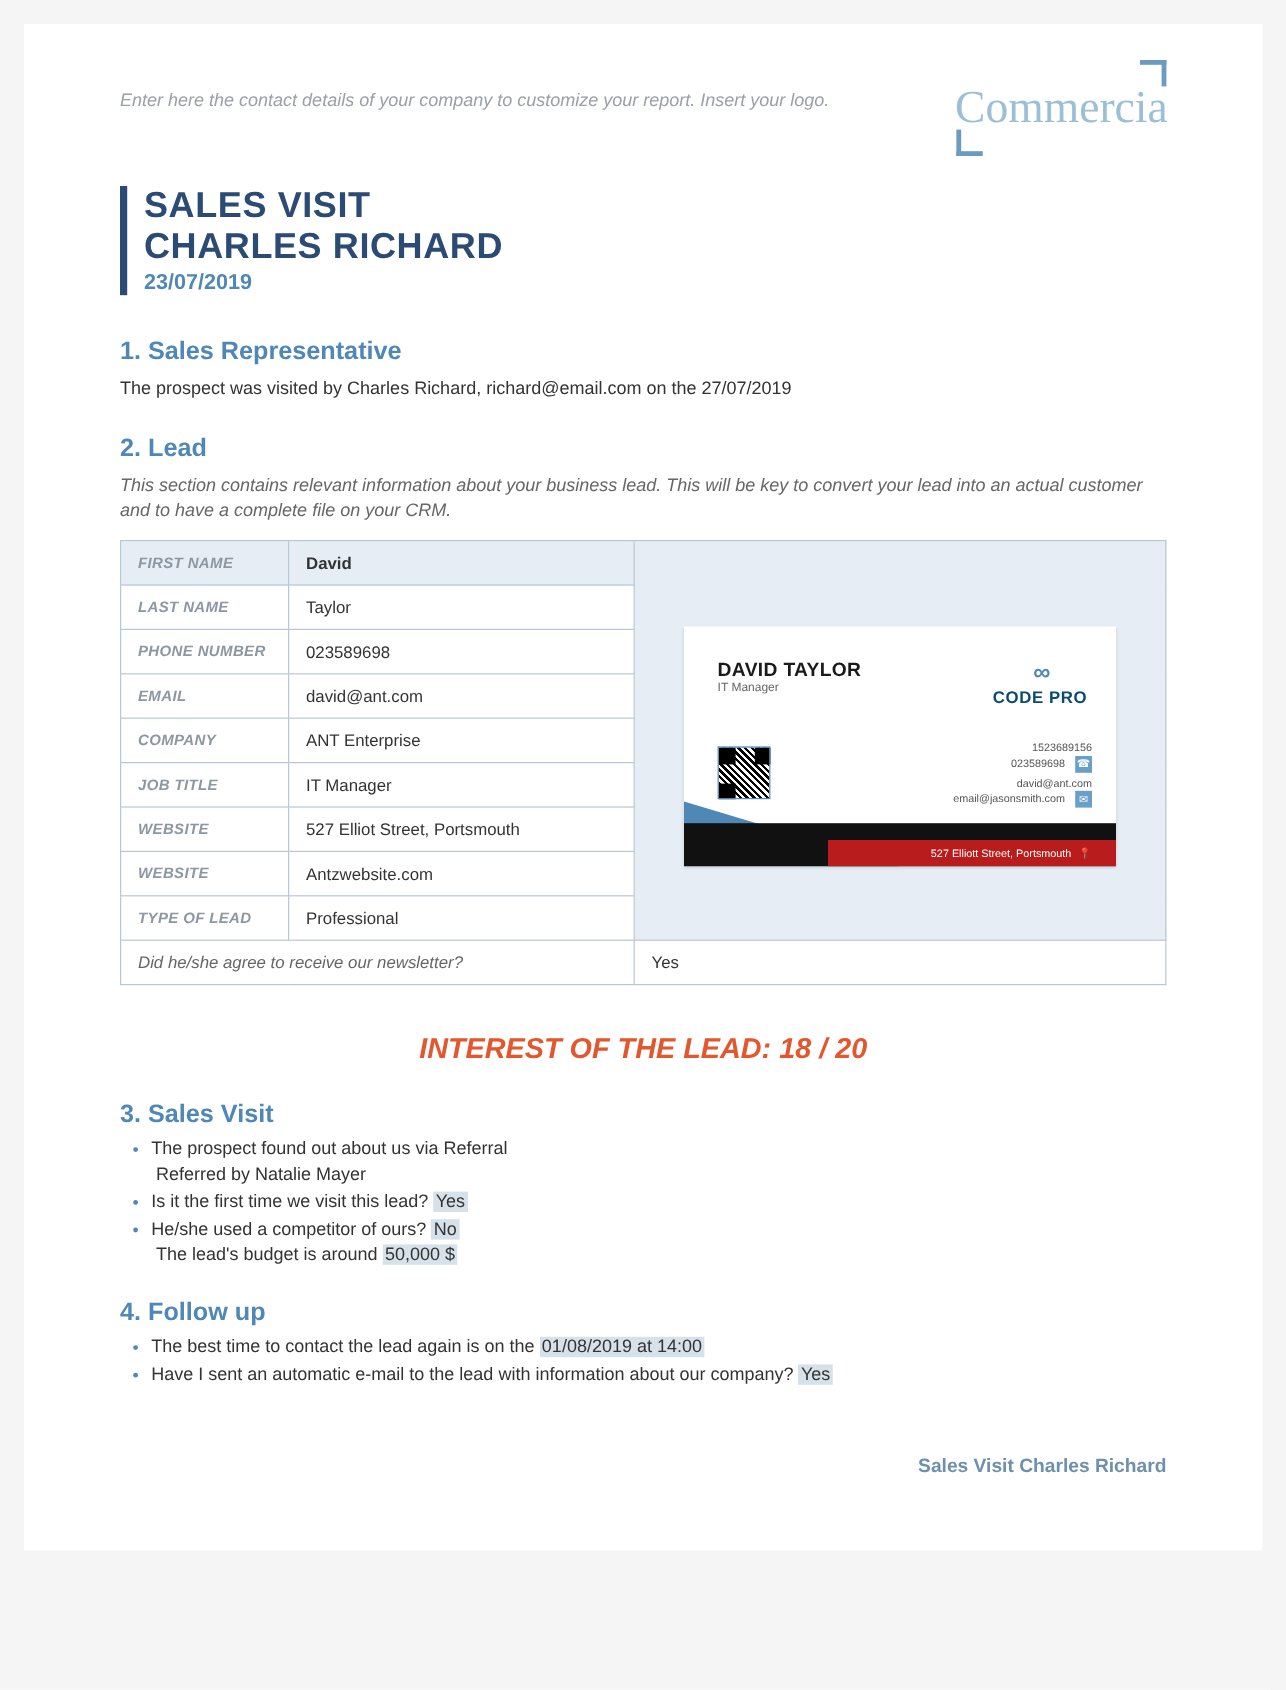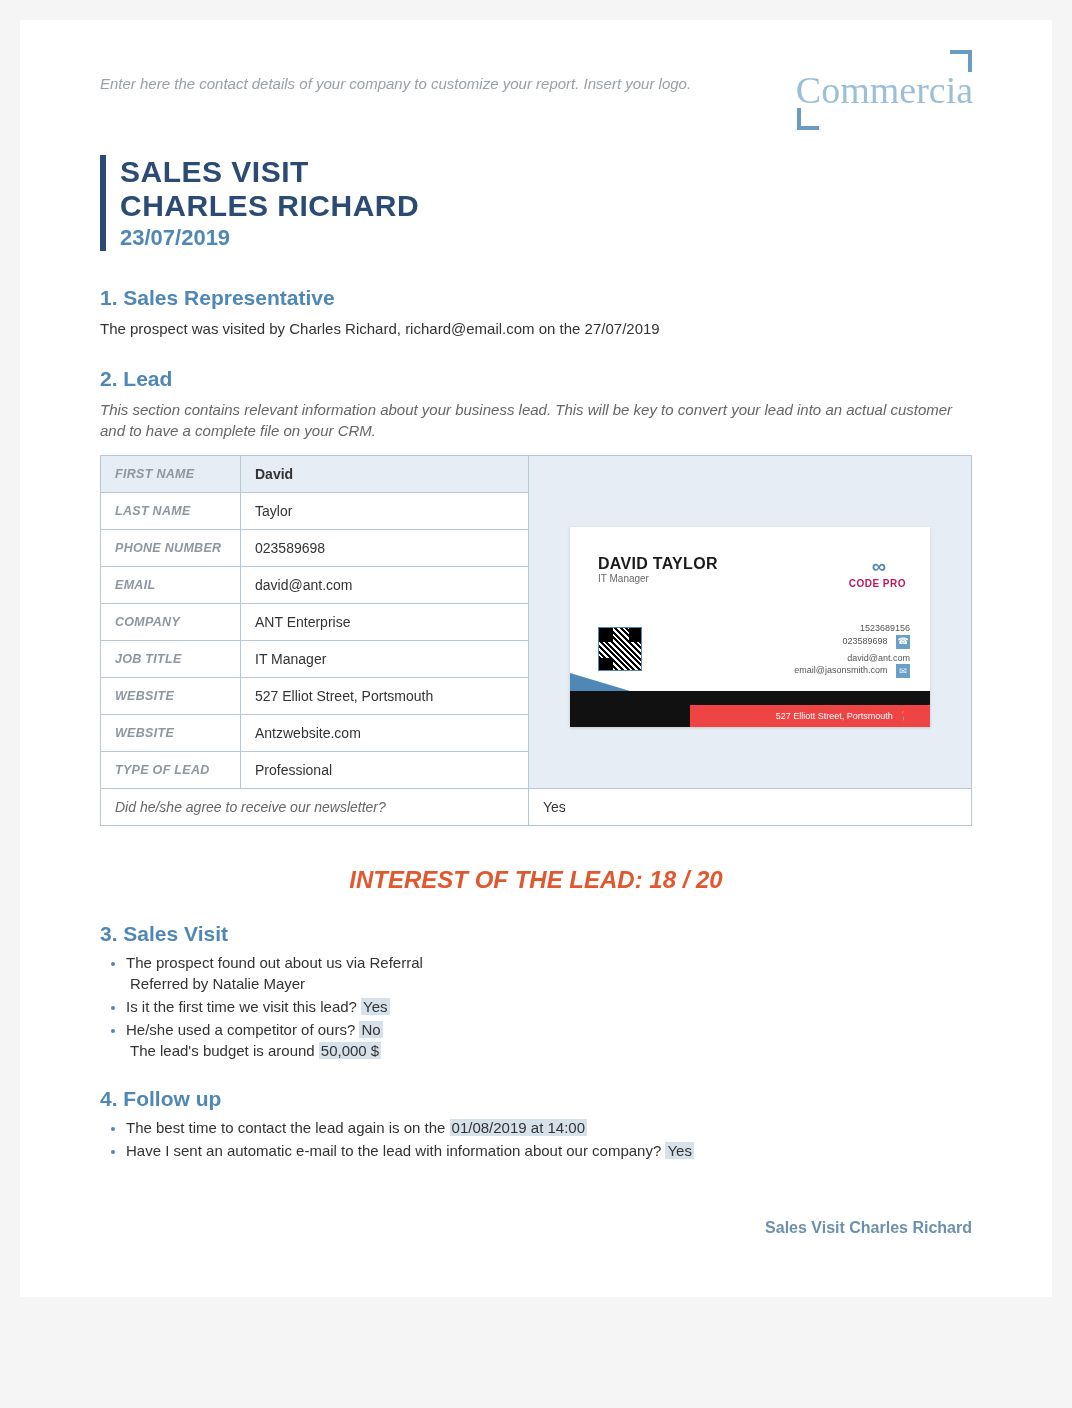--- a/index.html
+++ b/index.html
@@ -64,21 +64,21 @@
   }
   .title-line {
     font-weight: 800;
     font-size: 30px;
     color: #2b4b74;
     letter-spacing: 0.5px;
   }
   .title-date {
     color: #4f87b6;
     font-weight: 700;
-    font-size: 22px;
+    font-size: 18px;
     margin-top: 2px;
   }
 
   .section-h {
     color: #4f87b6;
     font-weight: 700;
     font-size: 21px;
     margin: 28px 0 8px 0;
   }
   .body-text {
@@ -125,21 +125,21 @@
     width: 360px;
     height: 200px;
     background:#fff;
     box-shadow: 0 1px 3px rgba(0,0,0,0.15);
     overflow:hidden;
   }
   .bc-name { position:absolute; top:28px; left:28px; font-weight:800; font-size:16px; color:#1a1a1a; letter-spacing:0.3px;}
   .bc-title { position:absolute; top:46px; left:28px; font-size:10px; color:#666;}
   .bc-brand { position:absolute; top:28px; right:24px; text-align:center;}
   .bc-brand .inf { color:#4f87b6; font-weight:900; font-size:20px; letter-spacing:-3px;}
-  .bc-brand .codepro { font-weight:900; font-size:10px; letter-spacing:0.5px; color:#be185d;}
+  .bc-brand .codepro { font-weight:900; font-size:14px; letter-spacing:0.5px; color:#0c4a6e;}
   .bc-qr {
     position:absolute; left:28px; top:100px;
     width:44px; height:44px;
     background:
       linear-gradient(#000,#000), linear-gradient(#fff,#fff),
       linear-gradient(#000,#000), linear-gradient(#fff,#fff),
       linear-gradient(#000,#000), linear-gradient(#fff,#fff),
       repeating-linear-gradient(45deg,#000 0 2px,#fff 2px 4px);
     background-size: 14px 14px,10px 10px,14px 14px,10px 10px,14px 14px,10px 10px,100% 100%;
     background-position: 0 0,2px 2px, 30px 0,32px 2px, 0 30px,2px 32px, 0 0;
@@ -154,21 +154,21 @@
     border-left: 200px solid transparent;
     border-bottom: 60px solid #4f87b6;
     transform: scaleX(-1);
   }
   .bc-stripe-black {
     position:absolute; left:0; bottom:0; right:0;
     height:36px; background:#111;
   }
   .bc-stripe-lblue {
     position:absolute; right:0; bottom:0; left:120px;
-    height:22px; background:#ef4444;
+    height:22px; background:#b91c1c;
     display:flex; align-items:center; justify-content:flex-end;
     padding-right:20px; color:#fff; font-size:9px; gap:6px;
   }
 
   .interest {
     text-align:center;
     color:#e2572e;
     font-weight:800;
     font-style: italic;
     font-size:24px;

